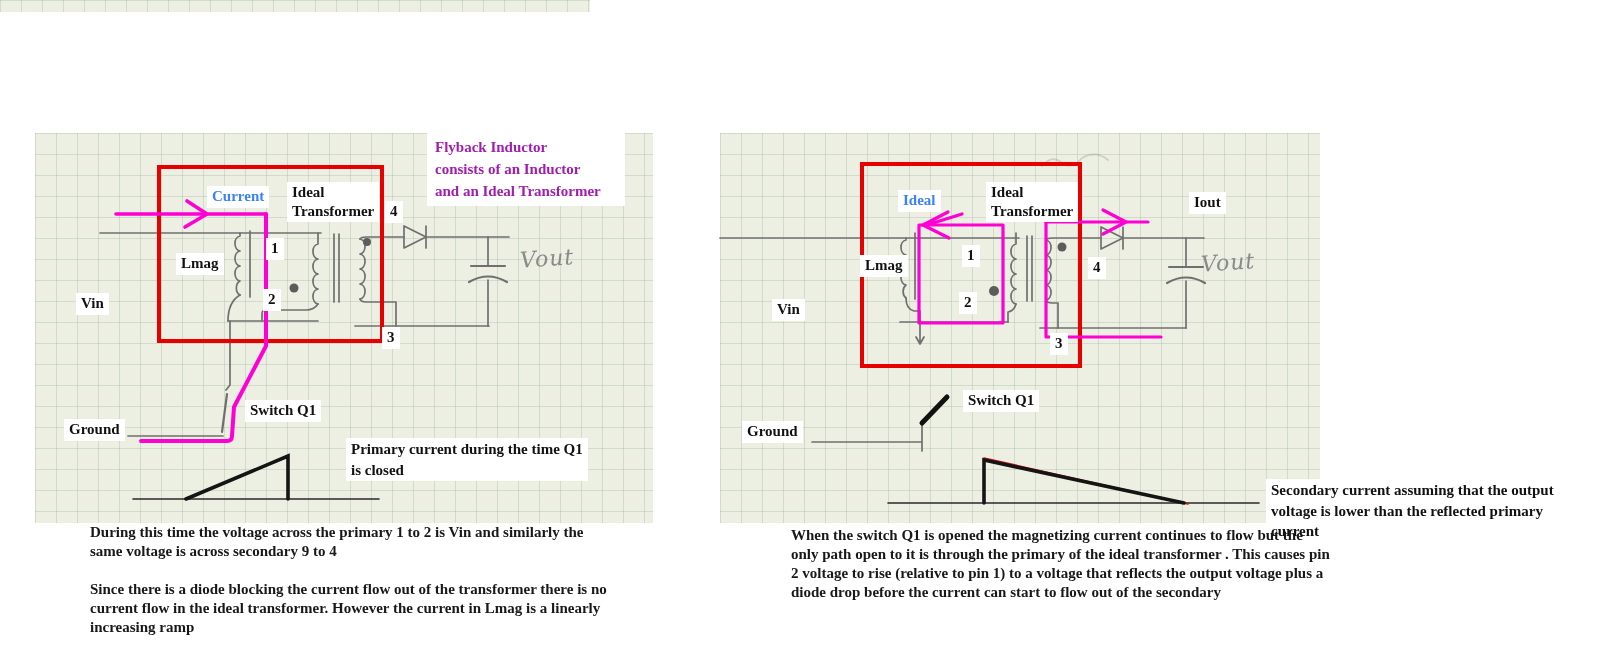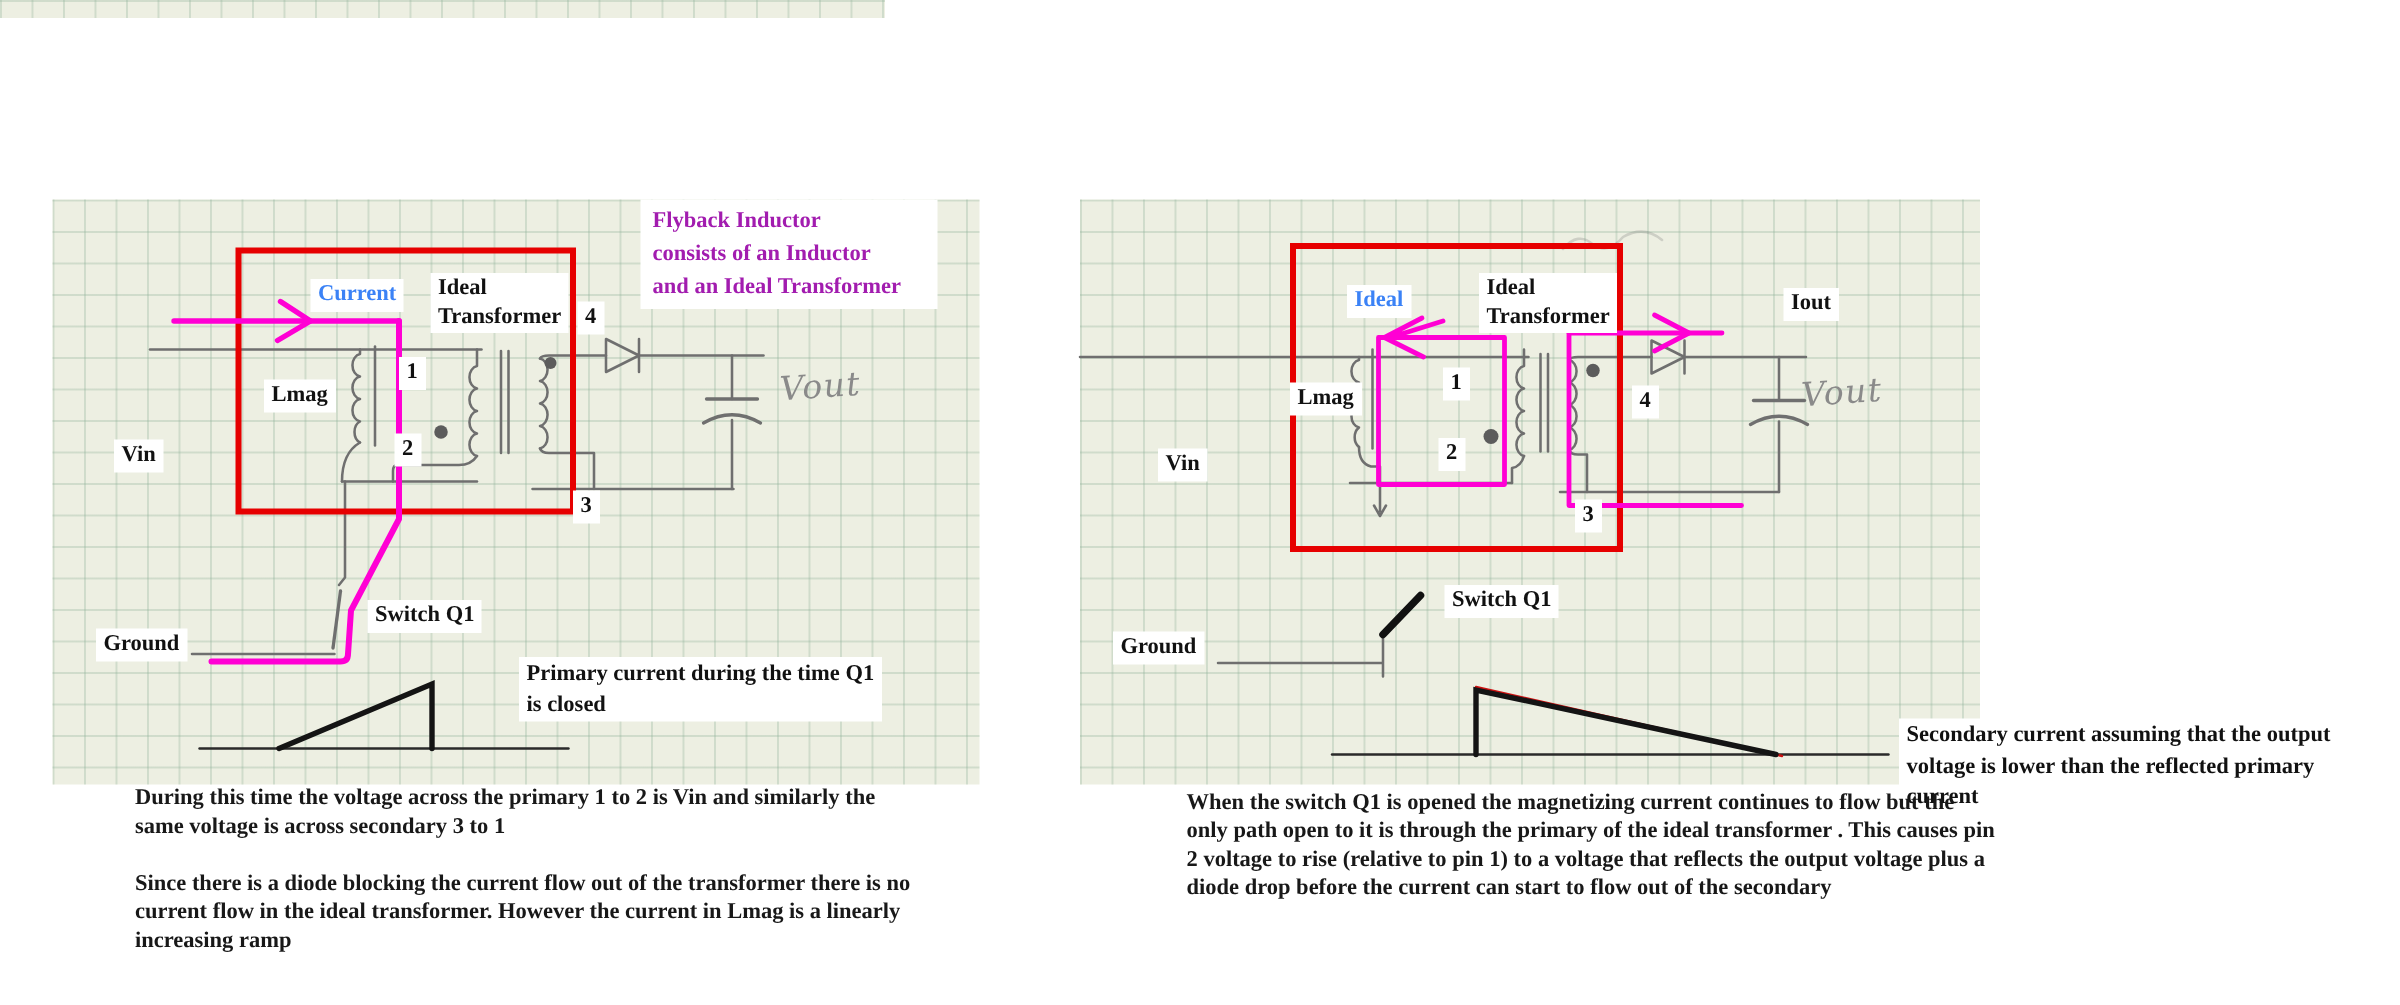--- a/index.html
+++ b/index.html
@@ -139,21 +139,21 @@
   <div class="lbl" style="left:382px;top:327px;">3</div>
   <div class="lbl" style="left:76px;top:293px;">Vin</div>
   <div class="lbl" style="left:245px;top:400px;">Switch Q1</div>
   <div class="lbl" style="left:64px;top:419px;">Ground</div>
   <div class="vout" style="left:520px;top:246px;">Vout</div>
   <div class="lbl rednote" style="left:427px;top:133px;width:182px;">Flyback Inductor
 consists of  an Inductor
 and an Ideal Transformer</div>
   <div class="lbl caption" style="left:346px;top:438px;width:232px;">Primary current during the time Q1 is closed</div>
   <div class="desc" style="left:90px;top:523px;width:525px;">
-    <p>During this time the voltage across the primary 1 to 2 is Vin and similarly the same voltage is across secondary 3 to 1</p>
+    <p>During this time the voltage across the primary 1 to 2 is Vin and similarly the same voltage is across secondary 9 to 4</p>
     <p>Since there is a diode blocking the current flow out of the transformer there is no current flow in the ideal transformer. However the current in Lmag is a linearly increasing ramp</p>
   </div>
 
   <div class="lbl magenta" style="left:898px;top:190px;">Ideal</div>
   <div class="lbl pre" style="left:986px;top:182px;line-height:1.25;">Ideal
 Transformer</div>
   <div class="lbl" style="left:1149px;top:192px;margin-left:40px;">Iout</div>
   <div class="lbl" style="left:860px;top:255px;">Lmag</div>
   <div class="lbl" style="left:962px;top:245px;">1</div>
   <div class="lbl" style="left:959px;top:292px;">2</div>

